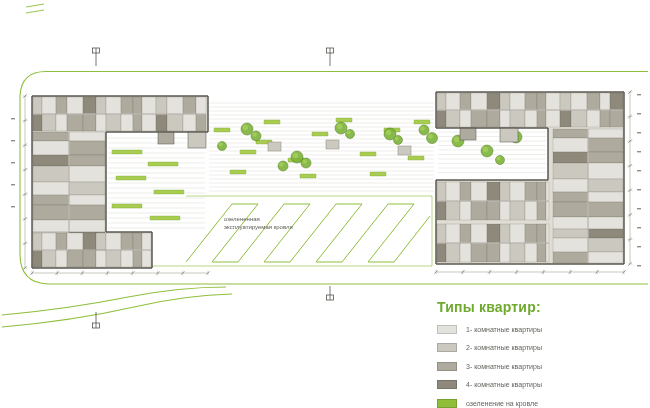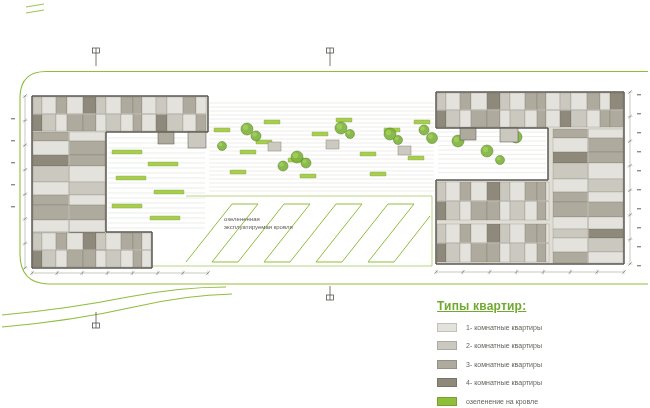--- a/index.html
+++ b/index.html
@@ -1,20 +1,20 @@
 <!DOCTYPE html>
 <html><head>
 <meta charset="utf-8">
 <style>
   html,body{margin:0;padding:0;width:650px;height:408px;background:#ffffff;overflow:hidden}
   .canvas{position:relative;width:650px;height:408px;font-family:"Liberation Sans",sans-serif;background:#fff}
   .canvas > svg{position:absolute;left:0;top:0}
   .lbl{font-family:"Liberation Sans",sans-serif;font-size:6px;fill:#5c5a52}
   .legend{position:absolute;left:437px;top:299px;width:190px}
-  .legend-title{font-size:12px;color:#6faa2e;text-decoration:underline;margin:0 0 10px 0;font-weight:bold;letter-spacing:.2px}
+  .legend-title{font-size:14px;color:#6faa2e;margin:0 0 10px 0;font-weight:bold;letter-spacing:.2px}
   .legend-row{display:flex;align-items:center;margin-bottom:10.5px;height:8px}
   .legend-swatch{width:18px;height:7px;margin-right:9px;border:0.5px solid rgba(0,0,0,.15);flex:0 0 auto}
   .legend-label{font-size:7px;color:#63625c;white-space:nowrap}
 </style>
 </head>
 <body>
 
 <div class="canvas">
   <svg width="650" height="408" viewBox="0 0 650 408" xmlns="http://www.w3.org/2000/svg">
 

